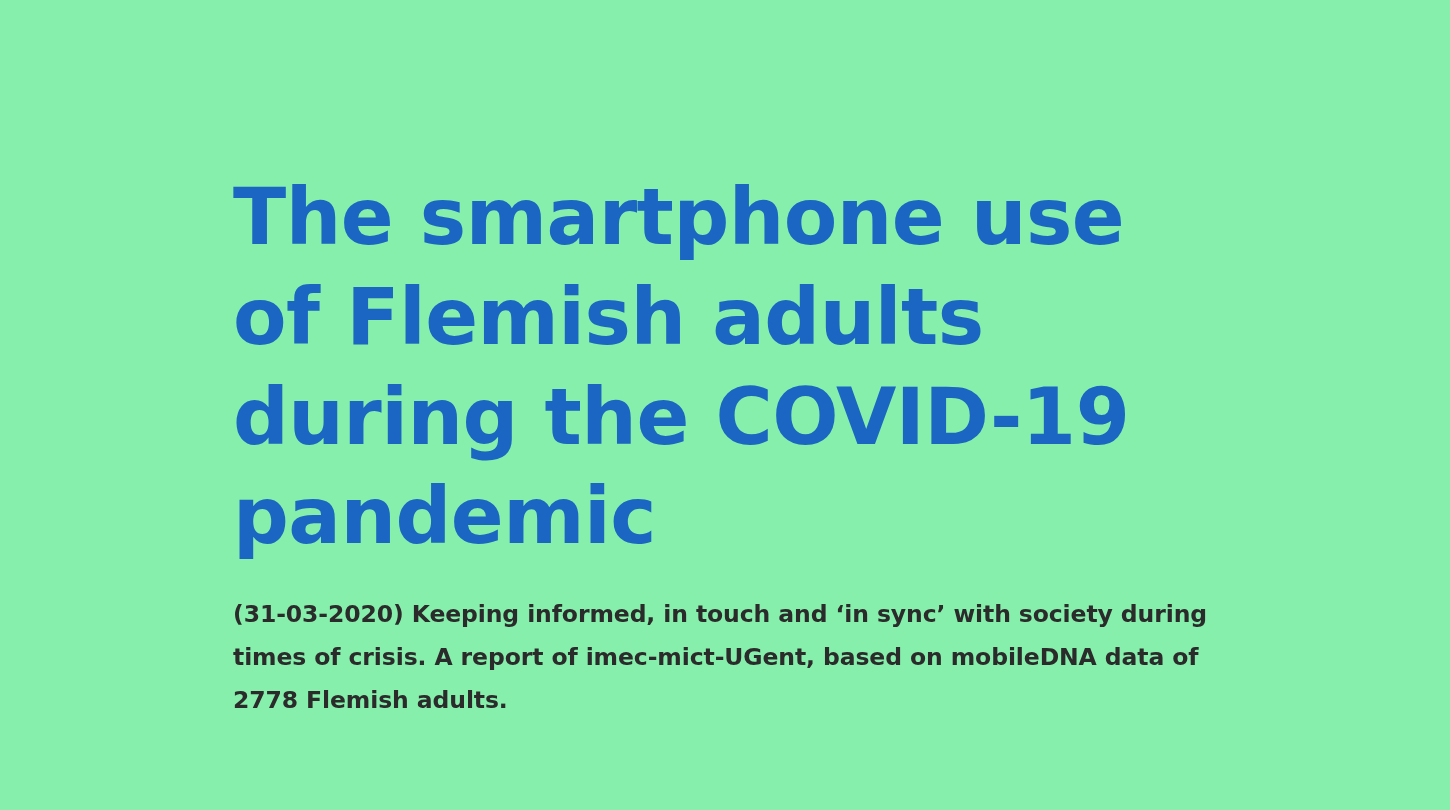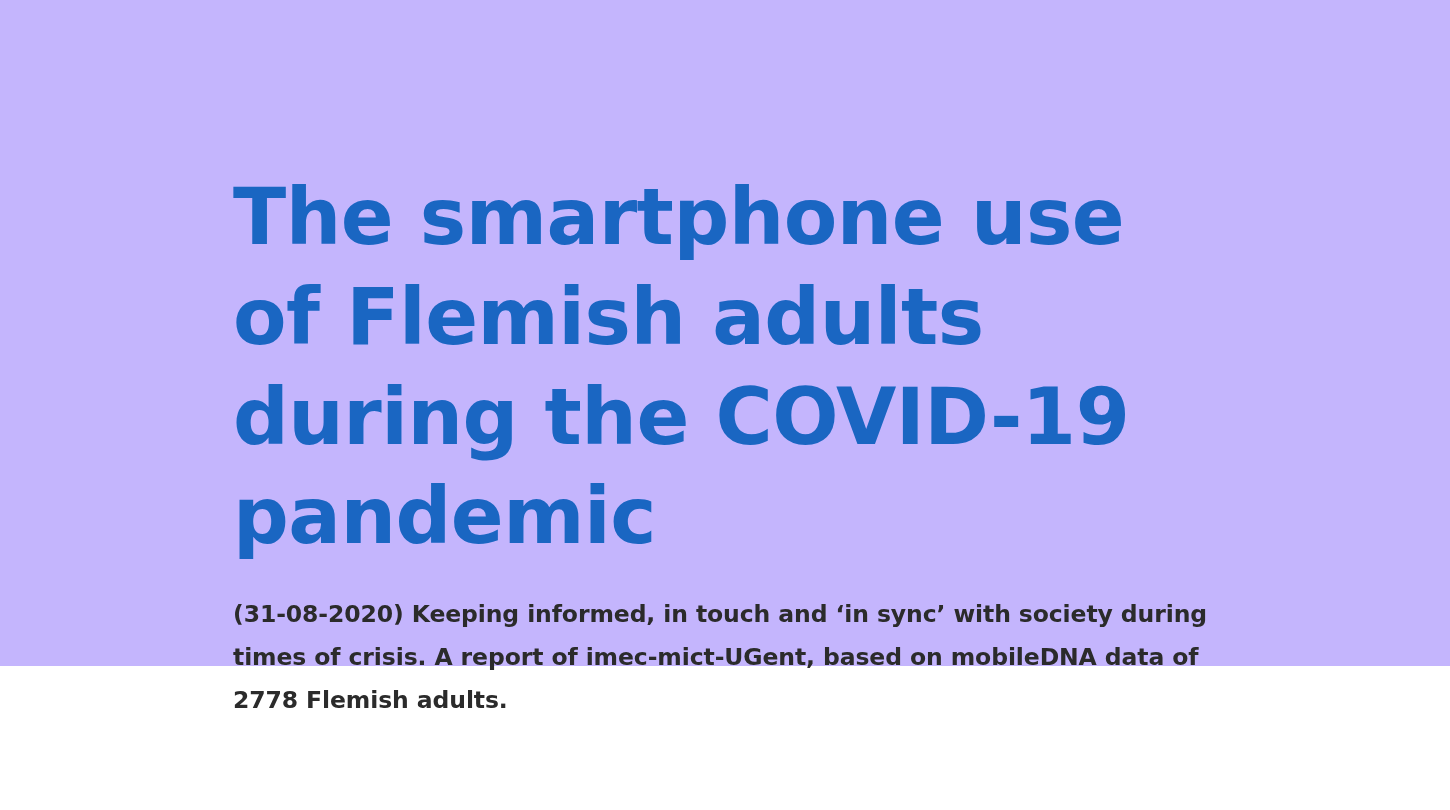--- a/index.html
+++ b/index.html
@@ -9,22 +9,22 @@
   body {
     width: 1450px;
     height: 810px;
     background: #ffffff;
     font-family: "DejaVu Sans", "Liberation Sans", sans-serif;
     overflow: hidden;
   }
   .slide {
     position: relative;
     width: 1450px;
-    height: 666px;
-    background: #c4b5fd;
+    height: 810px;
+    background: #86efac;
     box-sizing: border-box;
   }
   .content {
     position: absolute;
     left: 233px;
     top: 168px;
     width: 980px;
   }
   .slide-title {
     color: #1a66c2;
@@ -44,15 +44,15 @@
     max-width: 985px;
     letter-spacing: -0.1px;
   }
 </style>
 </head>
 <body>
 
 <div class="slide">
   <div class="content">
     <h1 class="slide-title">The smartphone use of Flemish adults during the COVID-19 pandemic</h1>
-    <p class="slide-subtitle">(31-08-2020) Keeping informed, in touch and ‘in sync’ with society during times of crisis. A report of imec-mict-UGent, based on mobileDNA data of 2778 Flemish adults.</p>
+    <p class="slide-subtitle">(31-03-2020) Keeping informed, in touch and ‘in sync’ with society during times of crisis. A report of imec-mict-UGent, based on mobileDNA data of 2778 Flemish adults.</p>
   </div>
 </div>
 
 </body></html>

